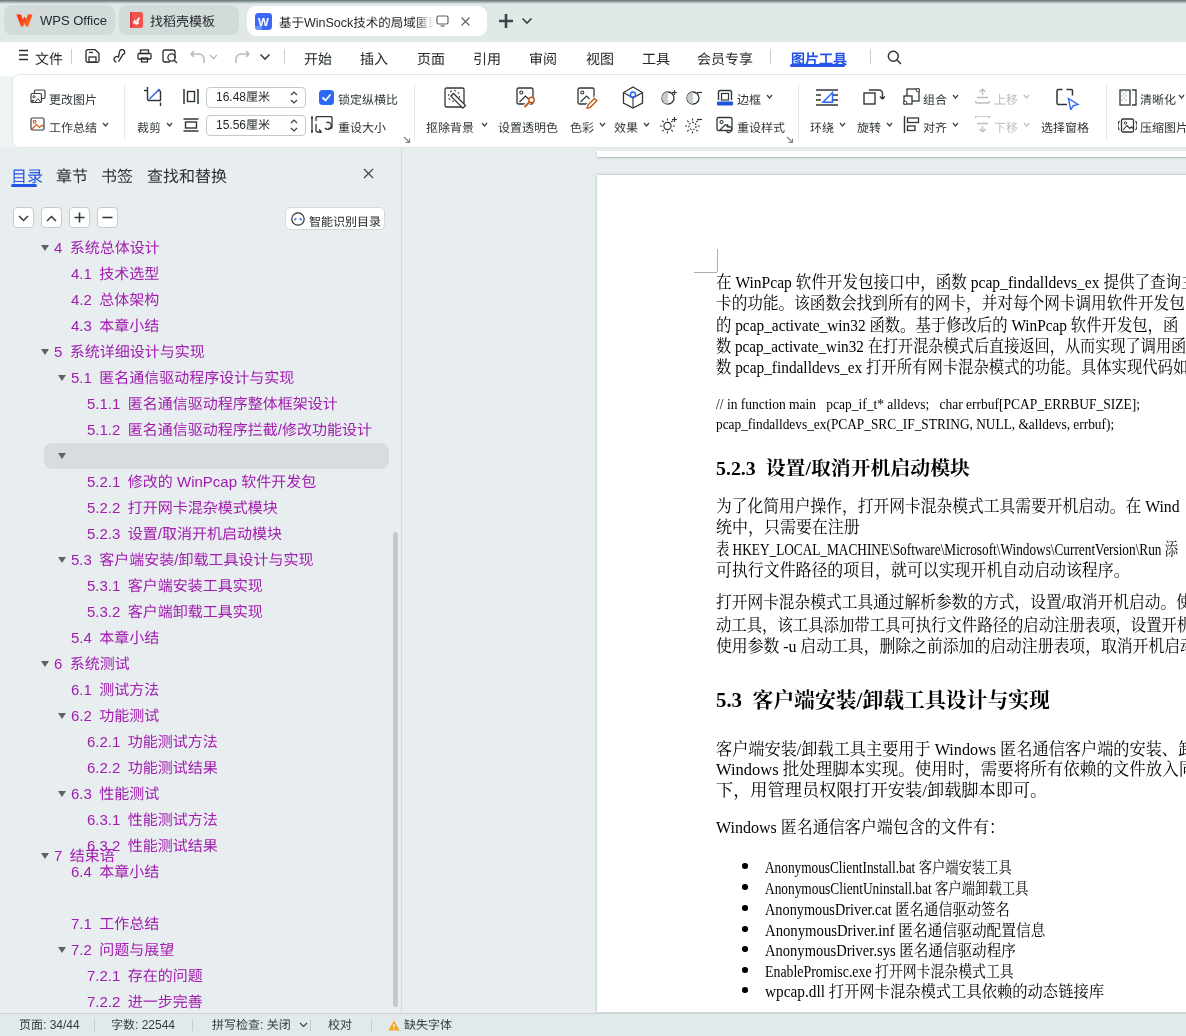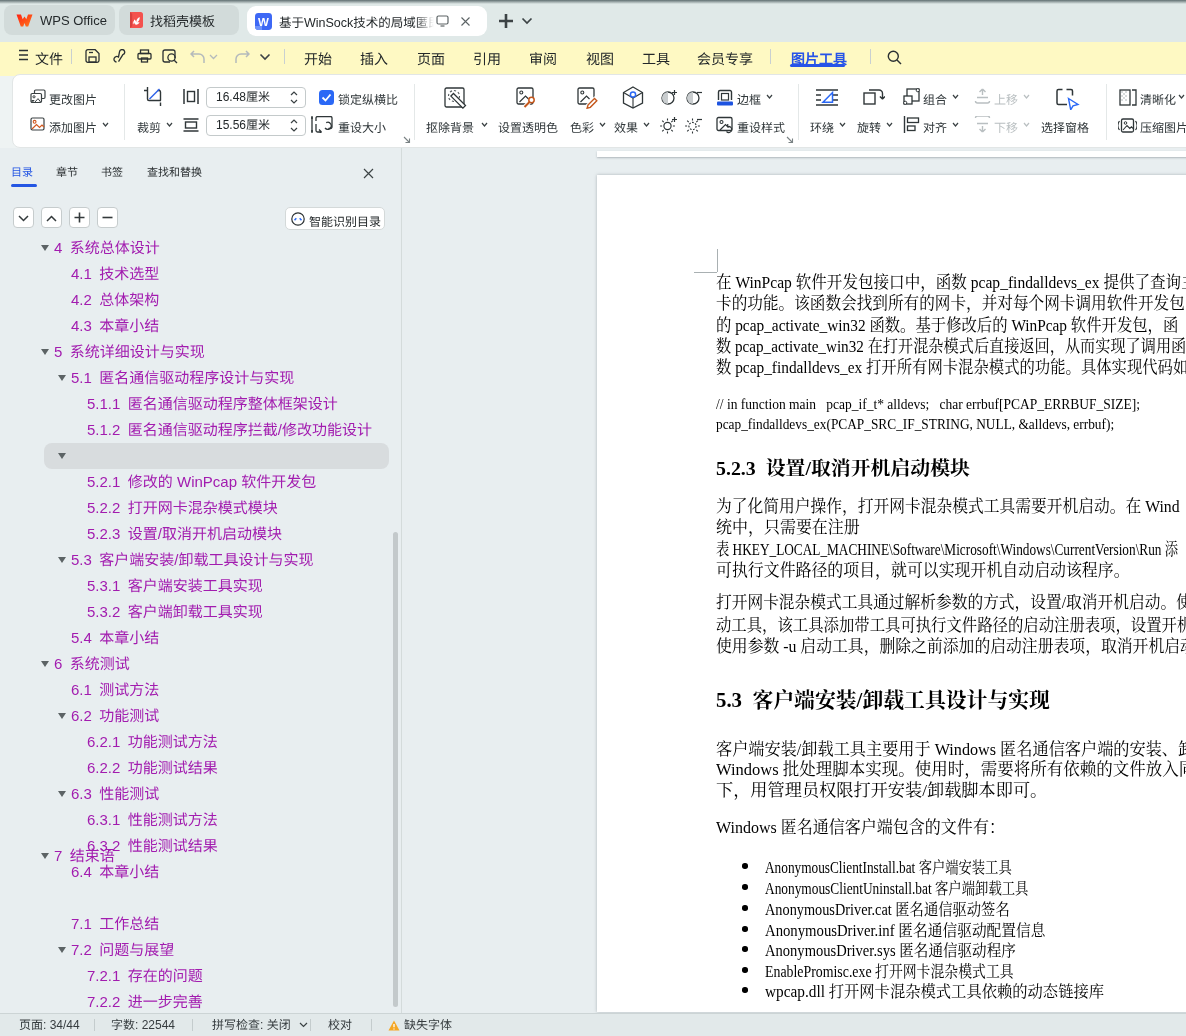--- a/index.html
+++ b/index.html
@@ -10,40 +10,40 @@
 .abs{position:absolute;}
 
 #tabbar{position:absolute;left:0;top:0;width:1186px;height:42px;background:#e0e9e8;}
 #topshadow{position:absolute;left:0;top:0;width:1186px;height:4px;
   background:linear-gradient(rgba(90,105,107,.95),rgba(170,180,180,0));height:4px;}
 .tab{position:absolute;top:5px;height:30px;border-radius:8px;background:#d2dbda;
   display:flex;align-items:center;font-size:13px;color:#24292b;}
 #tab3{background:#fff;border-radius:9px;top:6px;}
 .tabtxt{white-space:nowrap;}
 
-#menubar{position:absolute;left:0;top:42px;width:1186px;height:34px;background:#fef9c3;}
+#menubar{position:absolute;left:0;top:42px;width:1186px;height:34px;background:#ffffff;}
 .mi{position:absolute;top:0;height:34px;line-height:34px;font-size:14px;color:#23282a;white-space:nowrap;}
 .vdiv{position:absolute;width:1px;background:#c9d0d1;}
 
 #ribbonbg{position:absolute;left:0;top:76px;width:1186px;height:72px;background:#eef3f3;}
 #ribboncard{position:absolute;left:12px;top:74px;width:1182px;height:74px;background:#fff;
   border:1px solid #e2e6e6;border-radius:8px;box-sizing:border-box;}
 .rc{position:absolute;font-size:12px;color:#30373a;white-space:nowrap;}
 .rdiv{position:absolute;width:1px;background:#e4e8e8;top:84px;height:56px;}
 .gray{color:#b9bfc1;}
 .inpbox{position:absolute;width:100px;height:21px;box-sizing:border-box;background:#fff;
   border:1px solid #c4cacb;border-radius:4px;font-size:12px;color:#23282a;
   line-height:19px;padding-left:9px;}
 
 .chev{display:inline-block;width:7px;height:7px;vertical-align:1px;}
 
 #content{position:absolute;left:0;top:148px;width:1186px;height:865px;background:#e8eef0;}
 #sidediv{position:absolute;left:401px;top:148px;width:1px;height:865px;background:#d4dbdb;}
 
-.stab{position:absolute;top:15px;font-size:11px;color:#2c3133;}
+.stab{position:absolute;top:15px;font-size:16px;color:#2c3133;}
 .sbtn{position:absolute;top:59px;width:21px;height:21px;background:#fff;border:1px solid #c6cccd;
   border-radius:4px;box-sizing:border-box;color:#33393b;}
 .trow{position:absolute;left:0;width:390px;height:26px;font-size:15px;color:#a21caf;
   line-height:26px;white-space:nowrap;}
 .arr{position:absolute;width:0;height:0;border-left:4.5px solid transparent;
   border-right:4.5px solid transparent;border-top:6px solid #5c6365;top:10px;}
 
 #pagestrip{position:absolute;left:597px;top:3px;width:600px;height:6px;background:#fff;
   box-shadow:0 1px 2px rgba(120,130,135,.5);}
 #page{position:absolute;left:597px;top:27px;width:600px;height:837px;background:#fff;
@@ -168,21 +168,21 @@
     <rect x="1" y="4.5" width="10.5" height="9" rx="1.2" fill="#fff" stroke="#3a4143" stroke-width="1.2"></rect>
     <circle cx="4" cy="7.8" r="1.1" fill="none" stroke="#3a4143" stroke-width="1"></circle>
     <path d="M5 13 l3-3.4 2.6 3.4 M2 11.5 l2 2 m-2-2 v2.3 m0-2.3 h2.3" fill="none" stroke="#3a4143" stroke-width="1"></path>
   </svg>
   <div class="rc" style="left:49px;top:90px">更改图片</div>
   <svg class="abs" style="left:30px;top:117px" width="15" height="14" viewBox="0 0 15 14">
     <rect x="1" y="1" width="13" height="12" rx="1.4" fill="none" stroke="#3a4143" stroke-width="1.2"></rect>
     <circle cx="4.6" cy="4.8" r="1.4" fill="none" stroke="#d2591f" stroke-width="1.1"></circle>
     <path d="M2 12 l4.5-4.5 3 3 2.5-2.5 2 2" fill="none" stroke="#d2591f" stroke-width="1.2"></path>
   </svg>
-  <div class="rc" style="left:49px;top:118px">添加图片</div>
+  <div class="rc" style="left:49px;top:118px">工作总结</div>
   <svg class="abs chev" style="left:102px;top:121px" viewBox="0 0 7 7">
       <path d="M1 2 l2.5 3 2.5-3" fill="none" stroke="#3a4143" stroke-width="1.2"></path>
     </svg>
   <div class="rdiv" style="left:124px"></div>
 
   <svg class="abs" style="left:144px;top:87px" width="21" height="19" viewBox="0 0 21 19">
     <path d="M3.5 0 v12 a1.5 1.5 0 0 0 1.5 1.5 h12" fill="none" stroke="#2f3638" stroke-width="1.4"></path>
     <path d="M0 3.5 h3.5 M13.5 3.5 h1.5 a1.5 1.5 0 0 1 1.5 1.5 v8.5 m0 2 v3.5" fill="none" stroke="#2f3638" stroke-width="1.4"></path>
     <path d="M15.5 2 L5.5 12" stroke="#2f62e8" stroke-width="1.5"></path>
   </svg>

